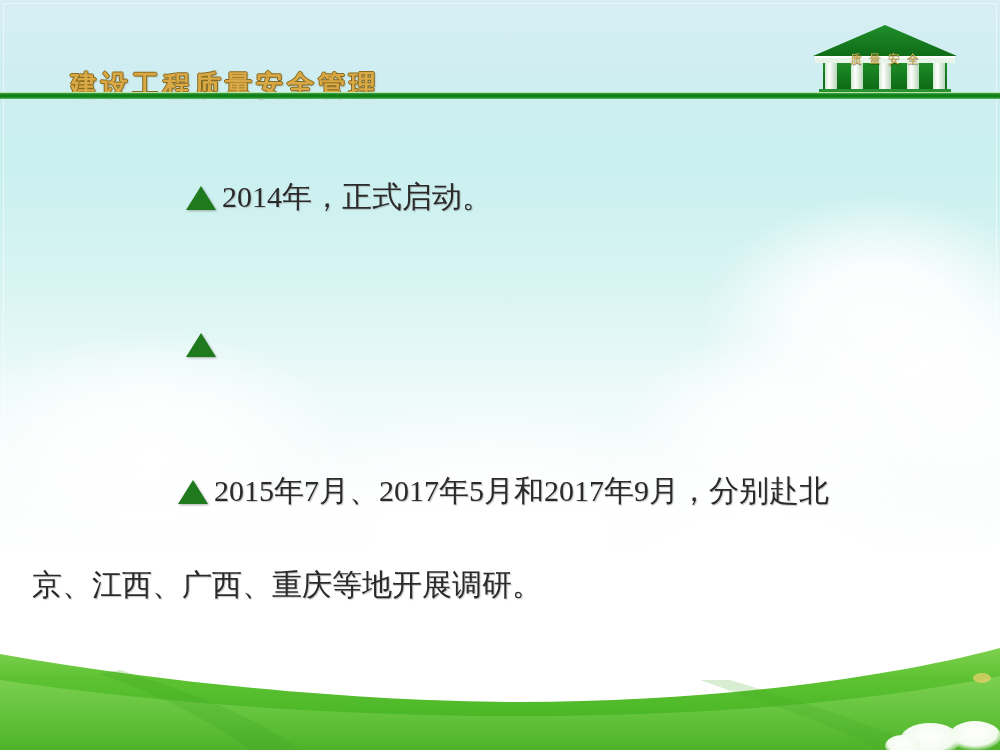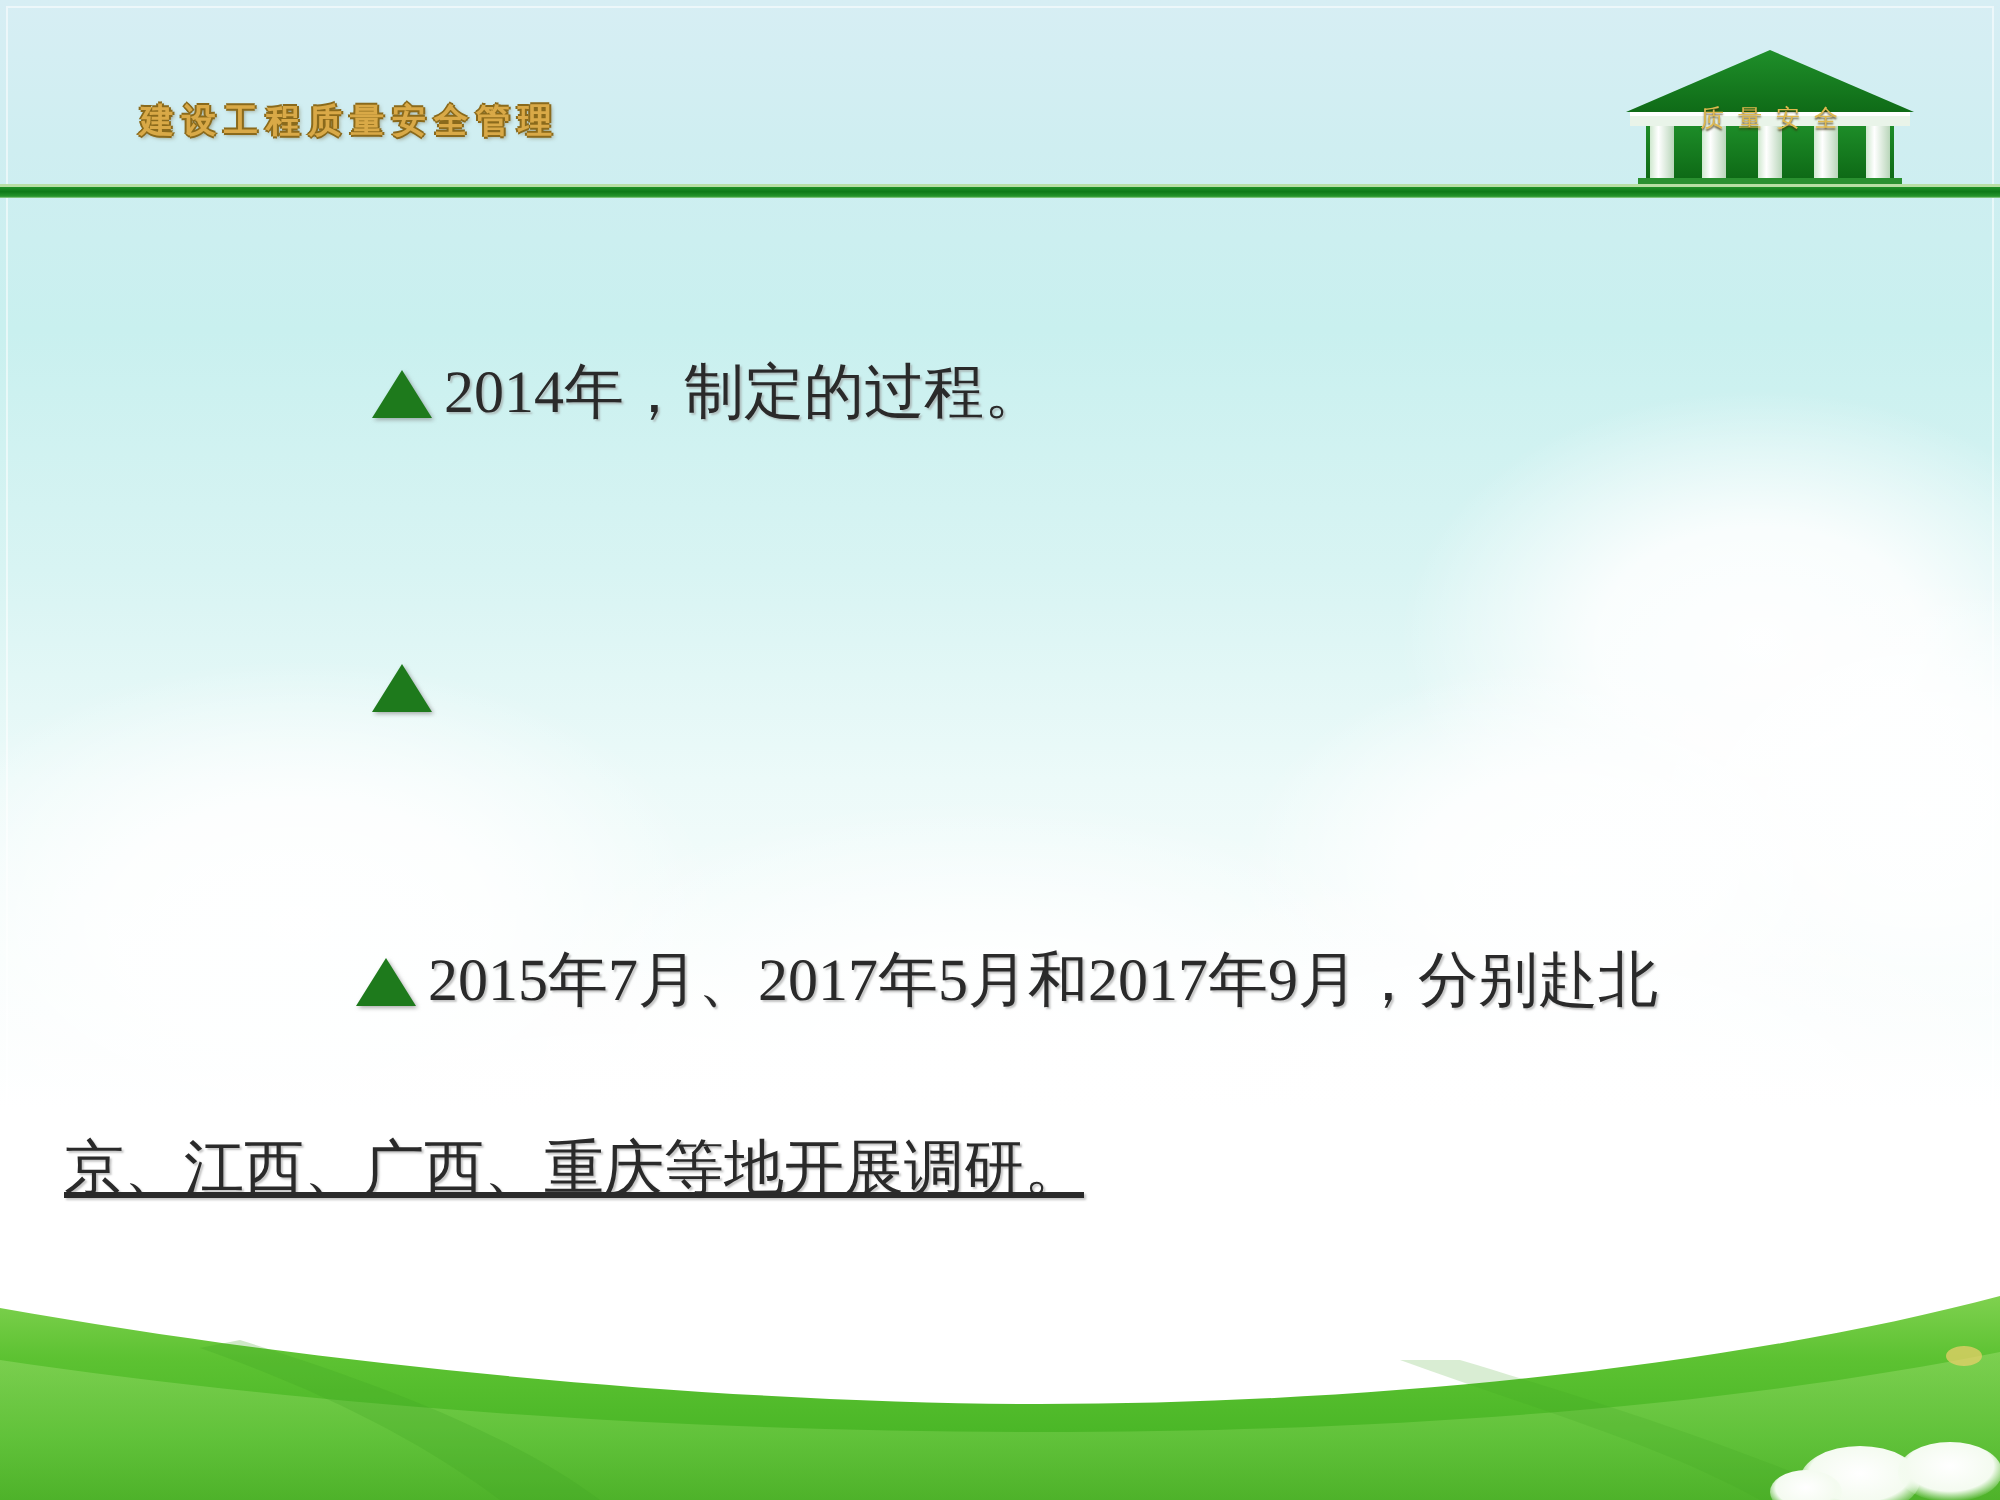--- a/index.html
+++ b/index.html
@@ -74,23 +74,23 @@
   .header-rule {
     position: absolute;
     left: 0; top: 92px;
     width: 1000px; height: 7px;
     background: linear-gradient(to bottom,
        #b8dfa4 0%, #b8dfa4 18%, #1f9128 22%, #0e7a18 55%, #26952c 88%, #9ed49a 100%);
   }
   .header-title {
     position: absolute;
     left: 70px;
-    top: 52px;
+    top: 72px;
     font-family: "Liberation Sans", "DejaVu Sans", sans-serif;
-    font-size: 17px;
+    font-size: 27px;
     font-weight: bold;
     letter-spacing: 4px;
     color: #d9a947;
     text-shadow:
       -1px 0 0 #8a6a1c, 1px 0 0 #8a6a1c, 0 -1px 0 #8a6a1c, 0 1px 0 #8a6a1c,
       1px 1px 2px rgba(90,70,20,0.55);
     white-space: nowrap;
     line-height: 1;
   }
 
@@ -165,21 +165,20 @@
 
   
   .row-1 { margin: 0 0 0 126px; }
   .row-2 { margin: 6px 0 0 126px; }
   .row-3 { margin: 6px 0 0 118px; text-indent: 0; }
 
   .bullet-body { display: inline; }
   .wrap-line {
     display: block;
     margin-left: -86px;
-    text-decoration: underline;
   }
 </style>
 </head>
 <body>
 
 <div class="slide">
 
   <div class="cloud cloud-a"></div>
   <div class="cloud cloud-b"></div>
   <div class="cloud cloud-c"></div>
@@ -264,21 +263,21 @@
     </svg>
     <div class="logo-text">质量安全</div>
   </div>
 
   <div class="content">
 
 
     <ul class="bullet-list">
 
       <li class="bullet-item row-1">
-        <span class="tri"></span><span class="bullet-body">2014年，制定的过程。</span>
+        <span class="tri"></span><span class="bullet-body">2014年，正式启动。</span>
       </li>
 
       <li class="bullet-item row-2">
         <span class="tri"></span>
       </li>
 
       <li class="bullet-item row-3">
         <span class="tri"></span><span class="bullet-body">2015年7月、2017年5月和2017年9月，分别赴北</span>
         <span class="wrap-line">京、江西、广西、重庆等地开展调研。</span>
       </li>

